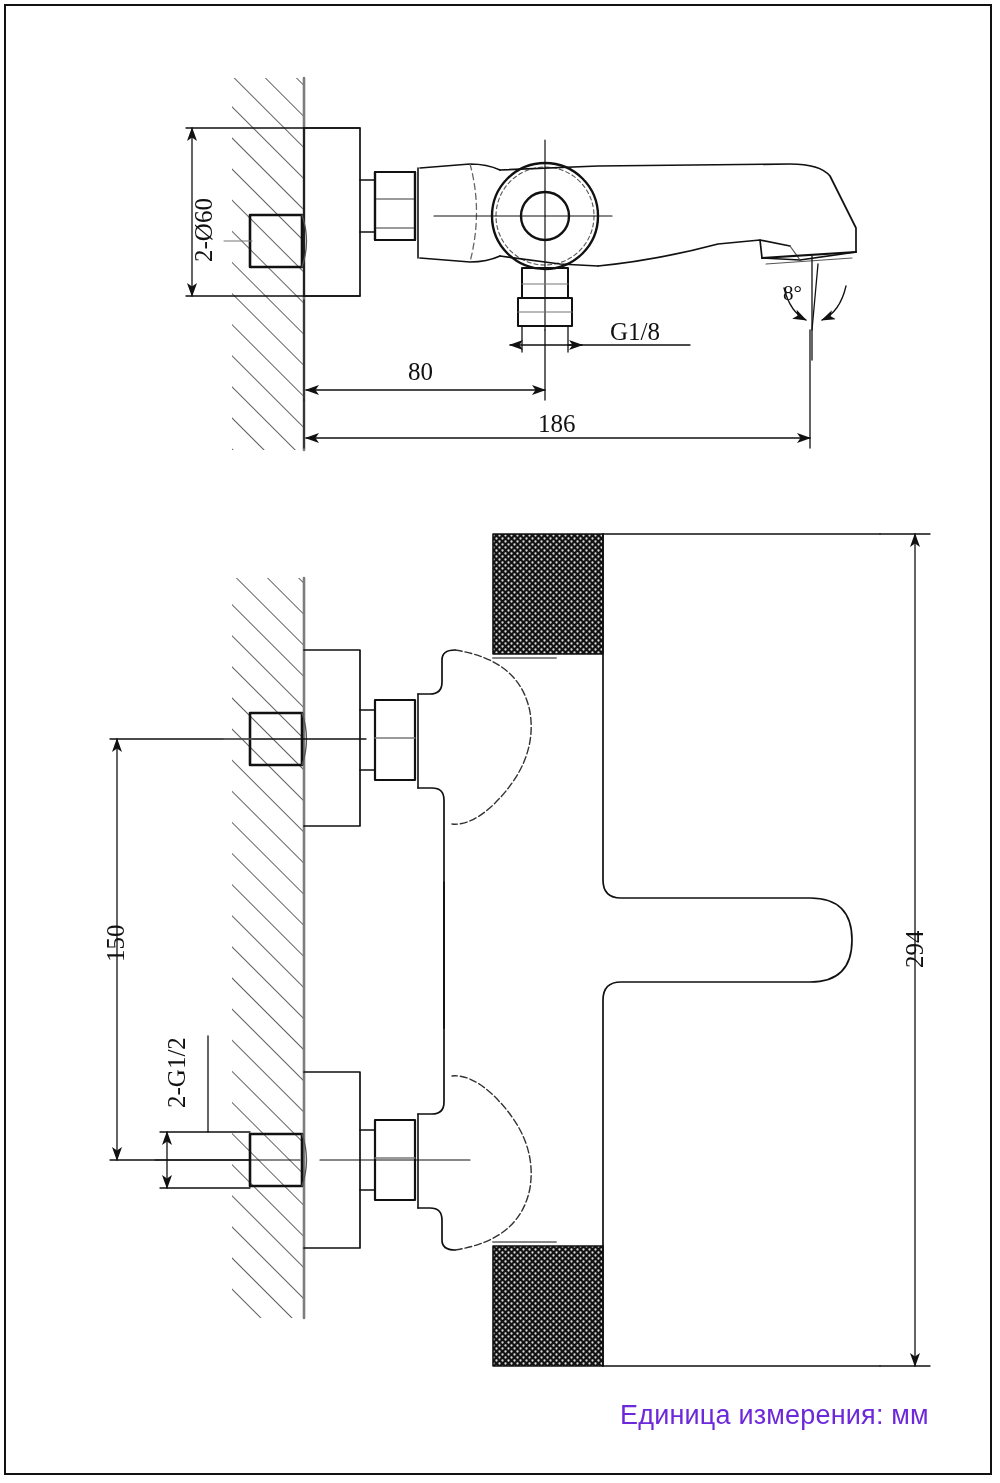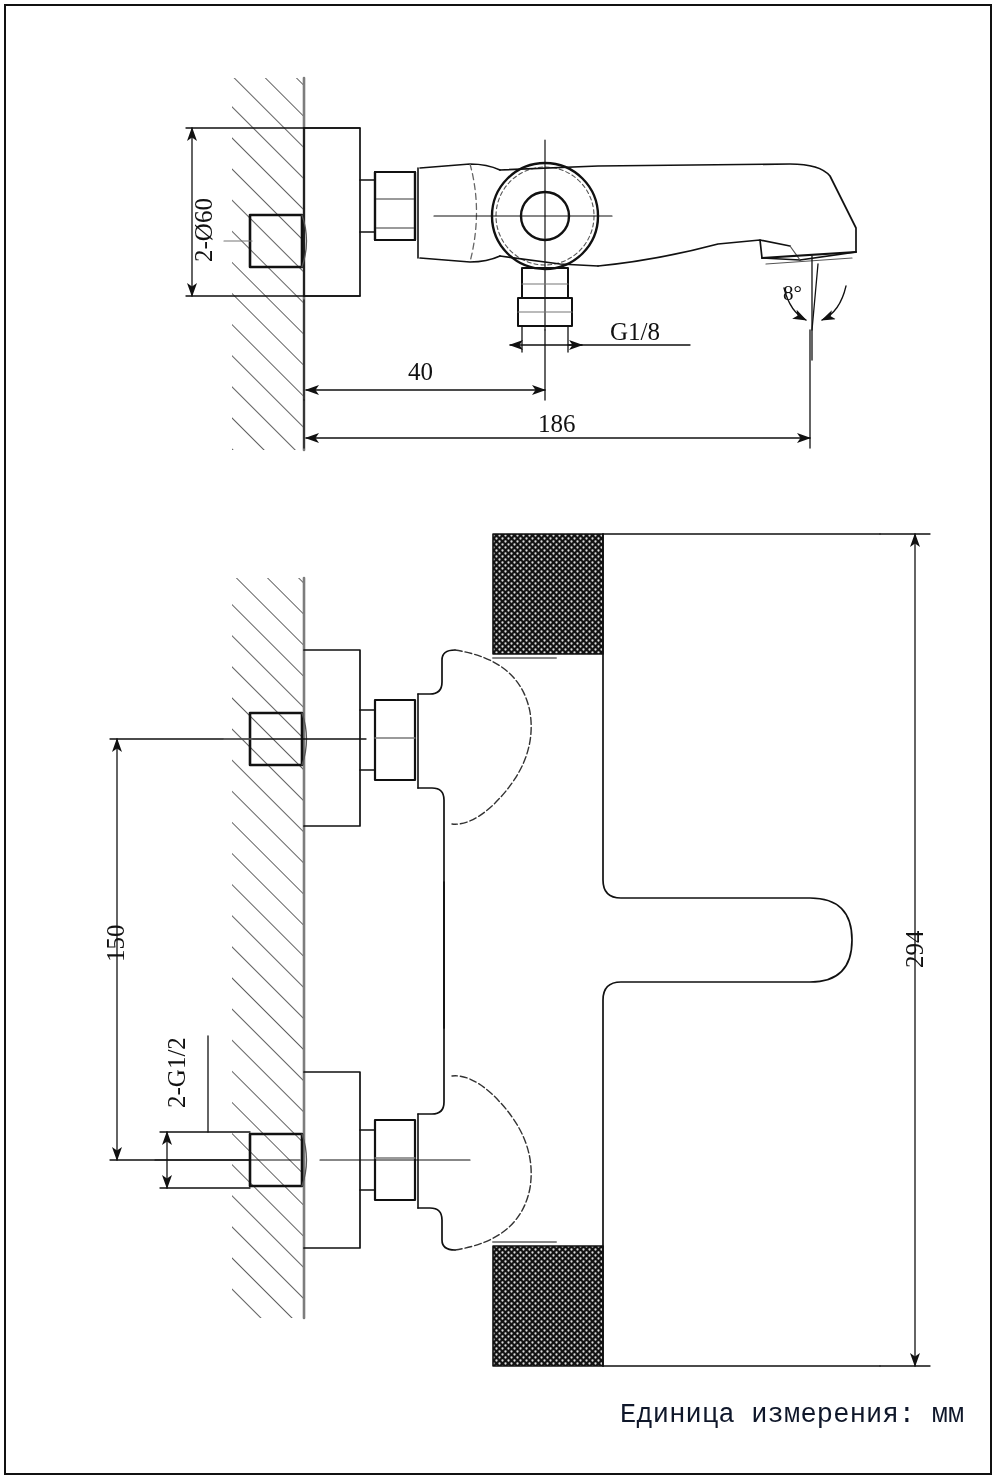--- a/index.html
+++ b/index.html
@@ -7,21 +7,21 @@
     font-family:"Liberation Serif", serif;
     width:1000px;height:1483px;position:relative;overflow:hidden;
   }
   #frame{
     position:absolute;left:4px;top:4px;width:988px;height:1471px;
     border:2px solid #111;box-sizing:border-box;background:#fff;
   }
   #canvas{position:absolute;left:0;top:0;width:1000px;height:1483px;}
   .unit-label{
     position:absolute;left:620px;top:1400px;
-    font-family:Liberation Mono, monospace;font-size:27px;color:#0f172a;
+    font-family:Liberation Sans, sans-serif;font-size:27px;color:#6d28d9;
     white-space:nowrap;letter-spacing:0.2px;
   }
   .dimtext{
     position:absolute;font-family:"Liberation Serif", serif;
     font-size:25px;color:#111;white-space:nowrap;
   }
   .rot90{transform:rotate(-90deg);transform-origin:left top;}
 </style>
 </head>
 <body>
@@ -240,21 +240,21 @@
         <line x1="155" y1="1160" x2="300" y2="1160"></line>
         <line x1="320" y1="1160" x2="470" y2="1160"></line>
         <line x1="224" y1="739" x2="252" y2="739" stroke="#777"></line>
       </g>
     </g>
   </g>
 </svg>
 
 <div class="dimtext rot90" style="left:190px; top:262px;">2-Ø60</div>
 
-<div class="dimtext" style="left:408px; top:358px;">40</div>
+<div class="dimtext" style="left:408px; top:358px;">80</div>
 
 <div class="dimtext" style="left:538px; top:410px;">186</div>
 
 <div class="dimtext" style="left:610px; top:318px;">G1/8</div>
 
 <div class="dimtext" style="left:783px; top:281px; font-size:21px;">8°</div>
 
 <div class="dimtext rot90" style="left:102px; top:962px;">150</div>
 
 <div class="dimtext rot90" style="left:163px; top:1108px;">2-G1/2</div>

